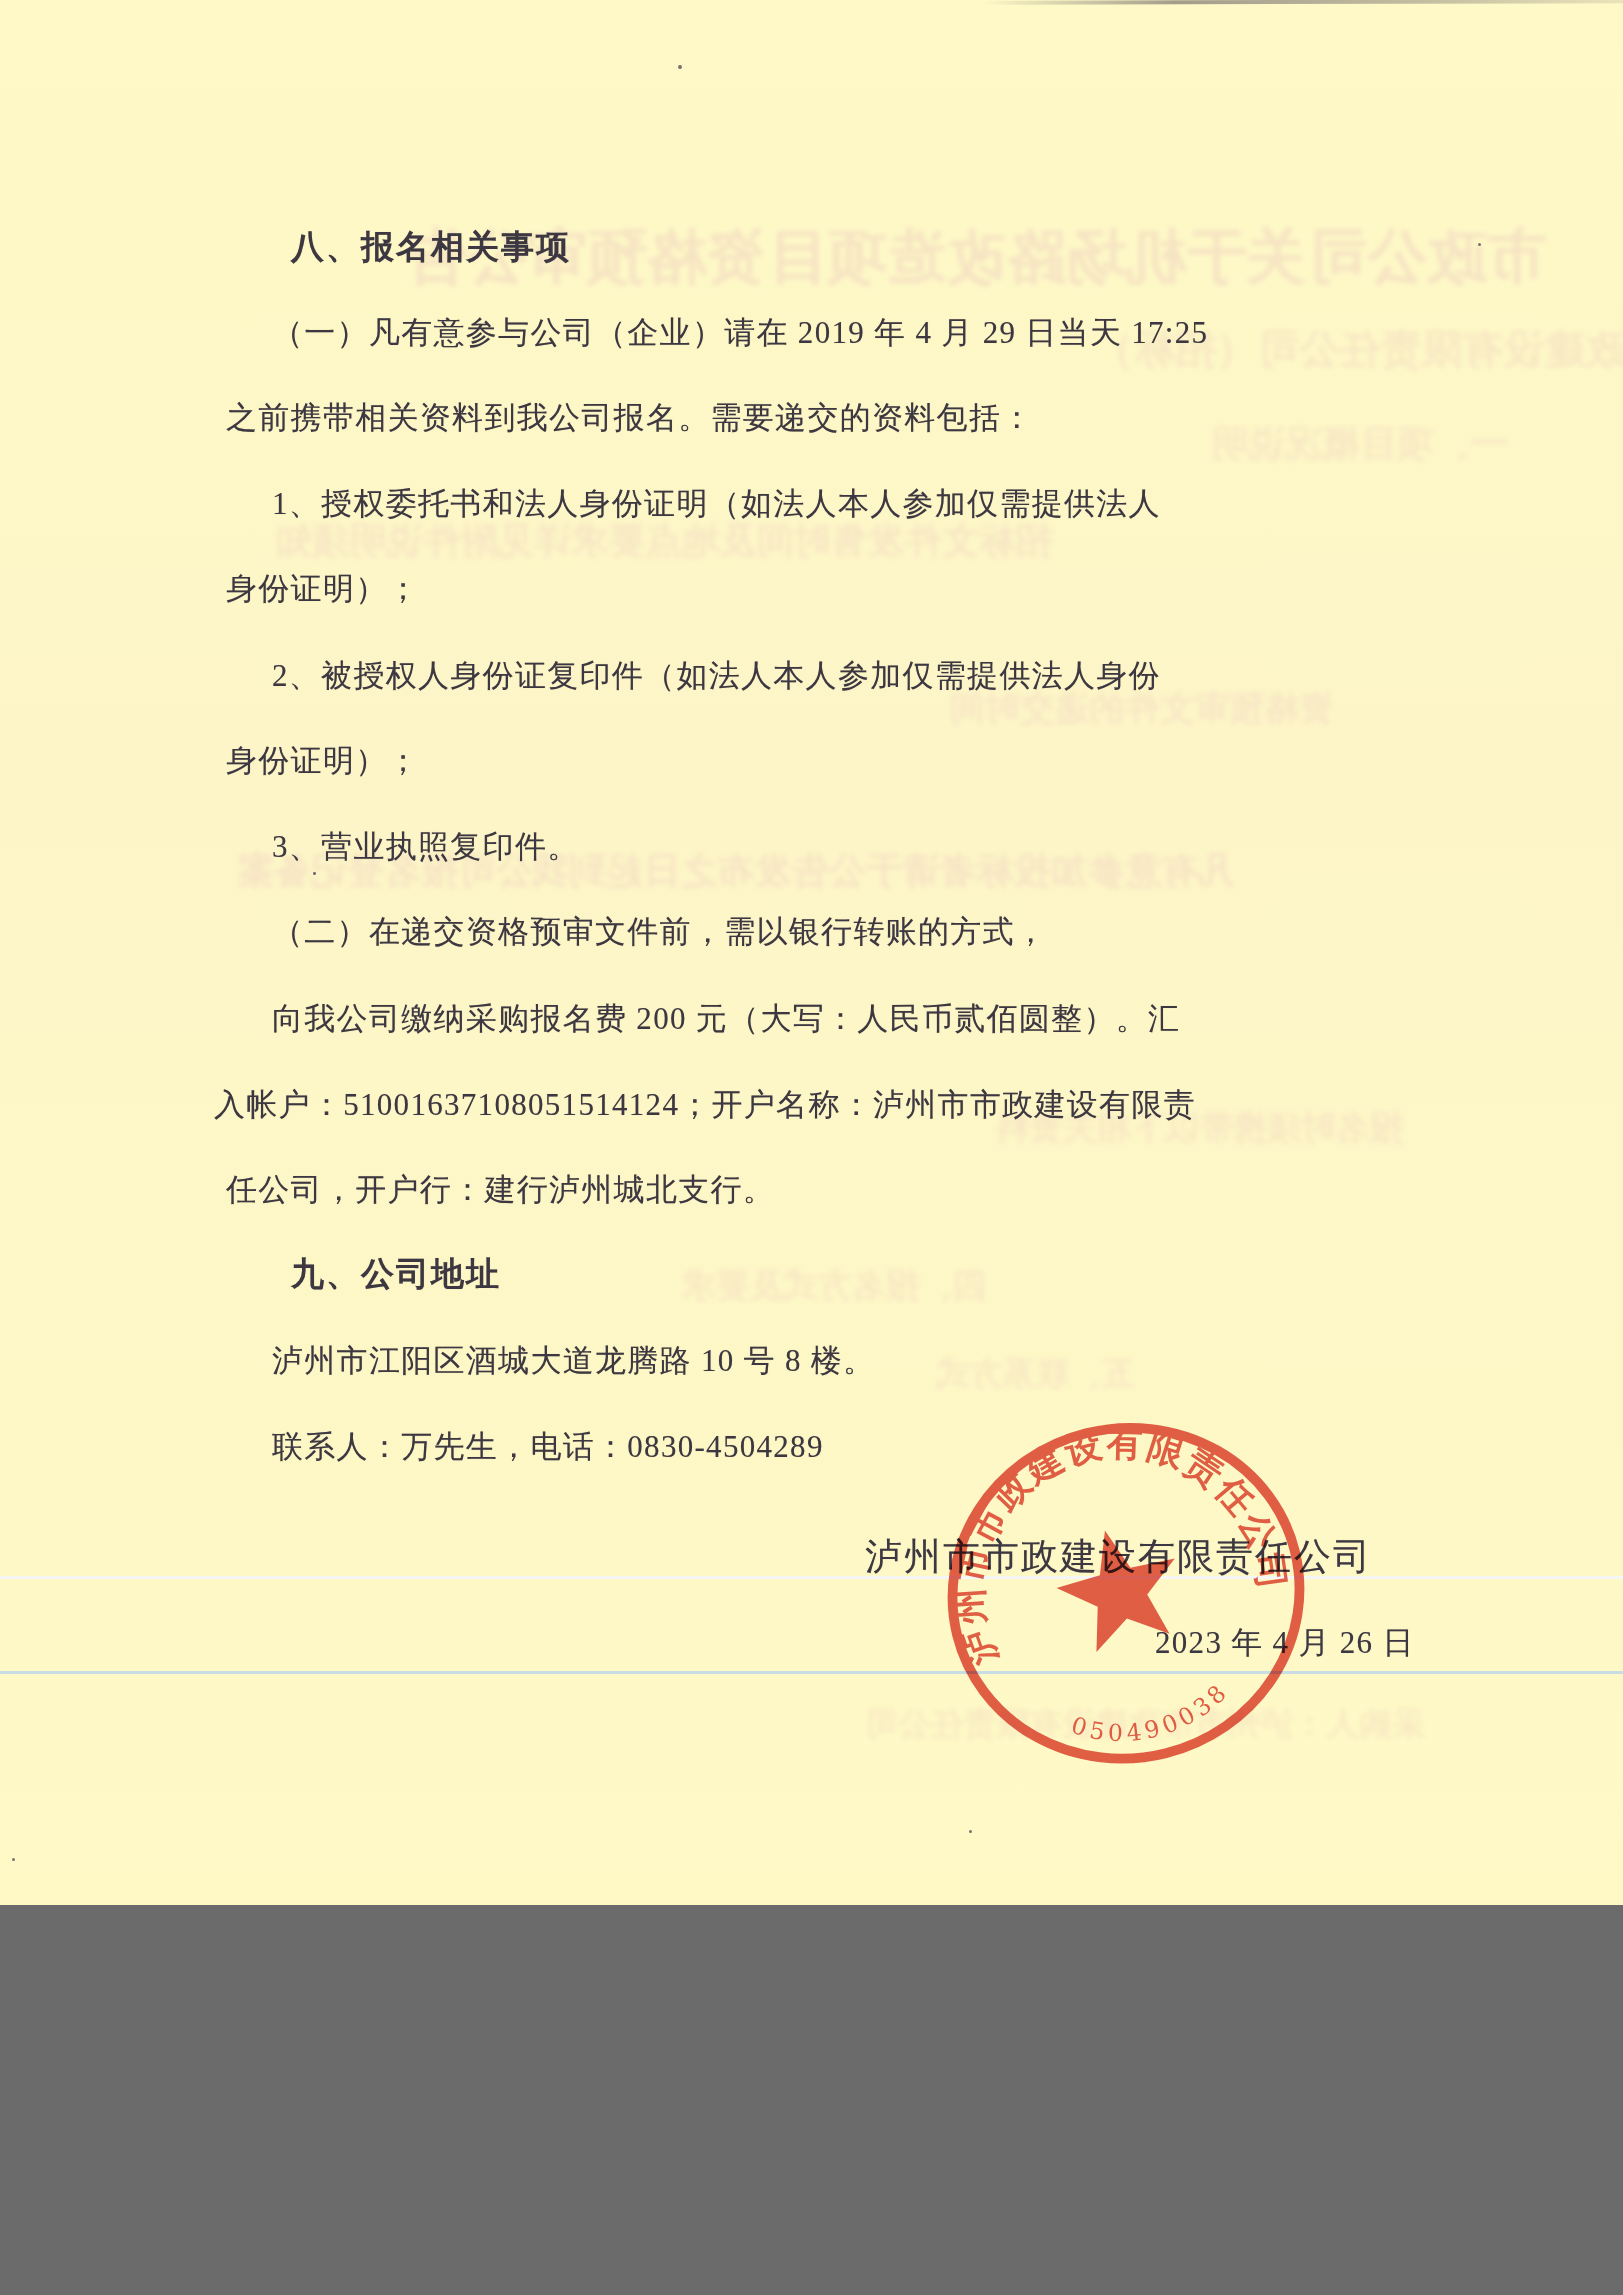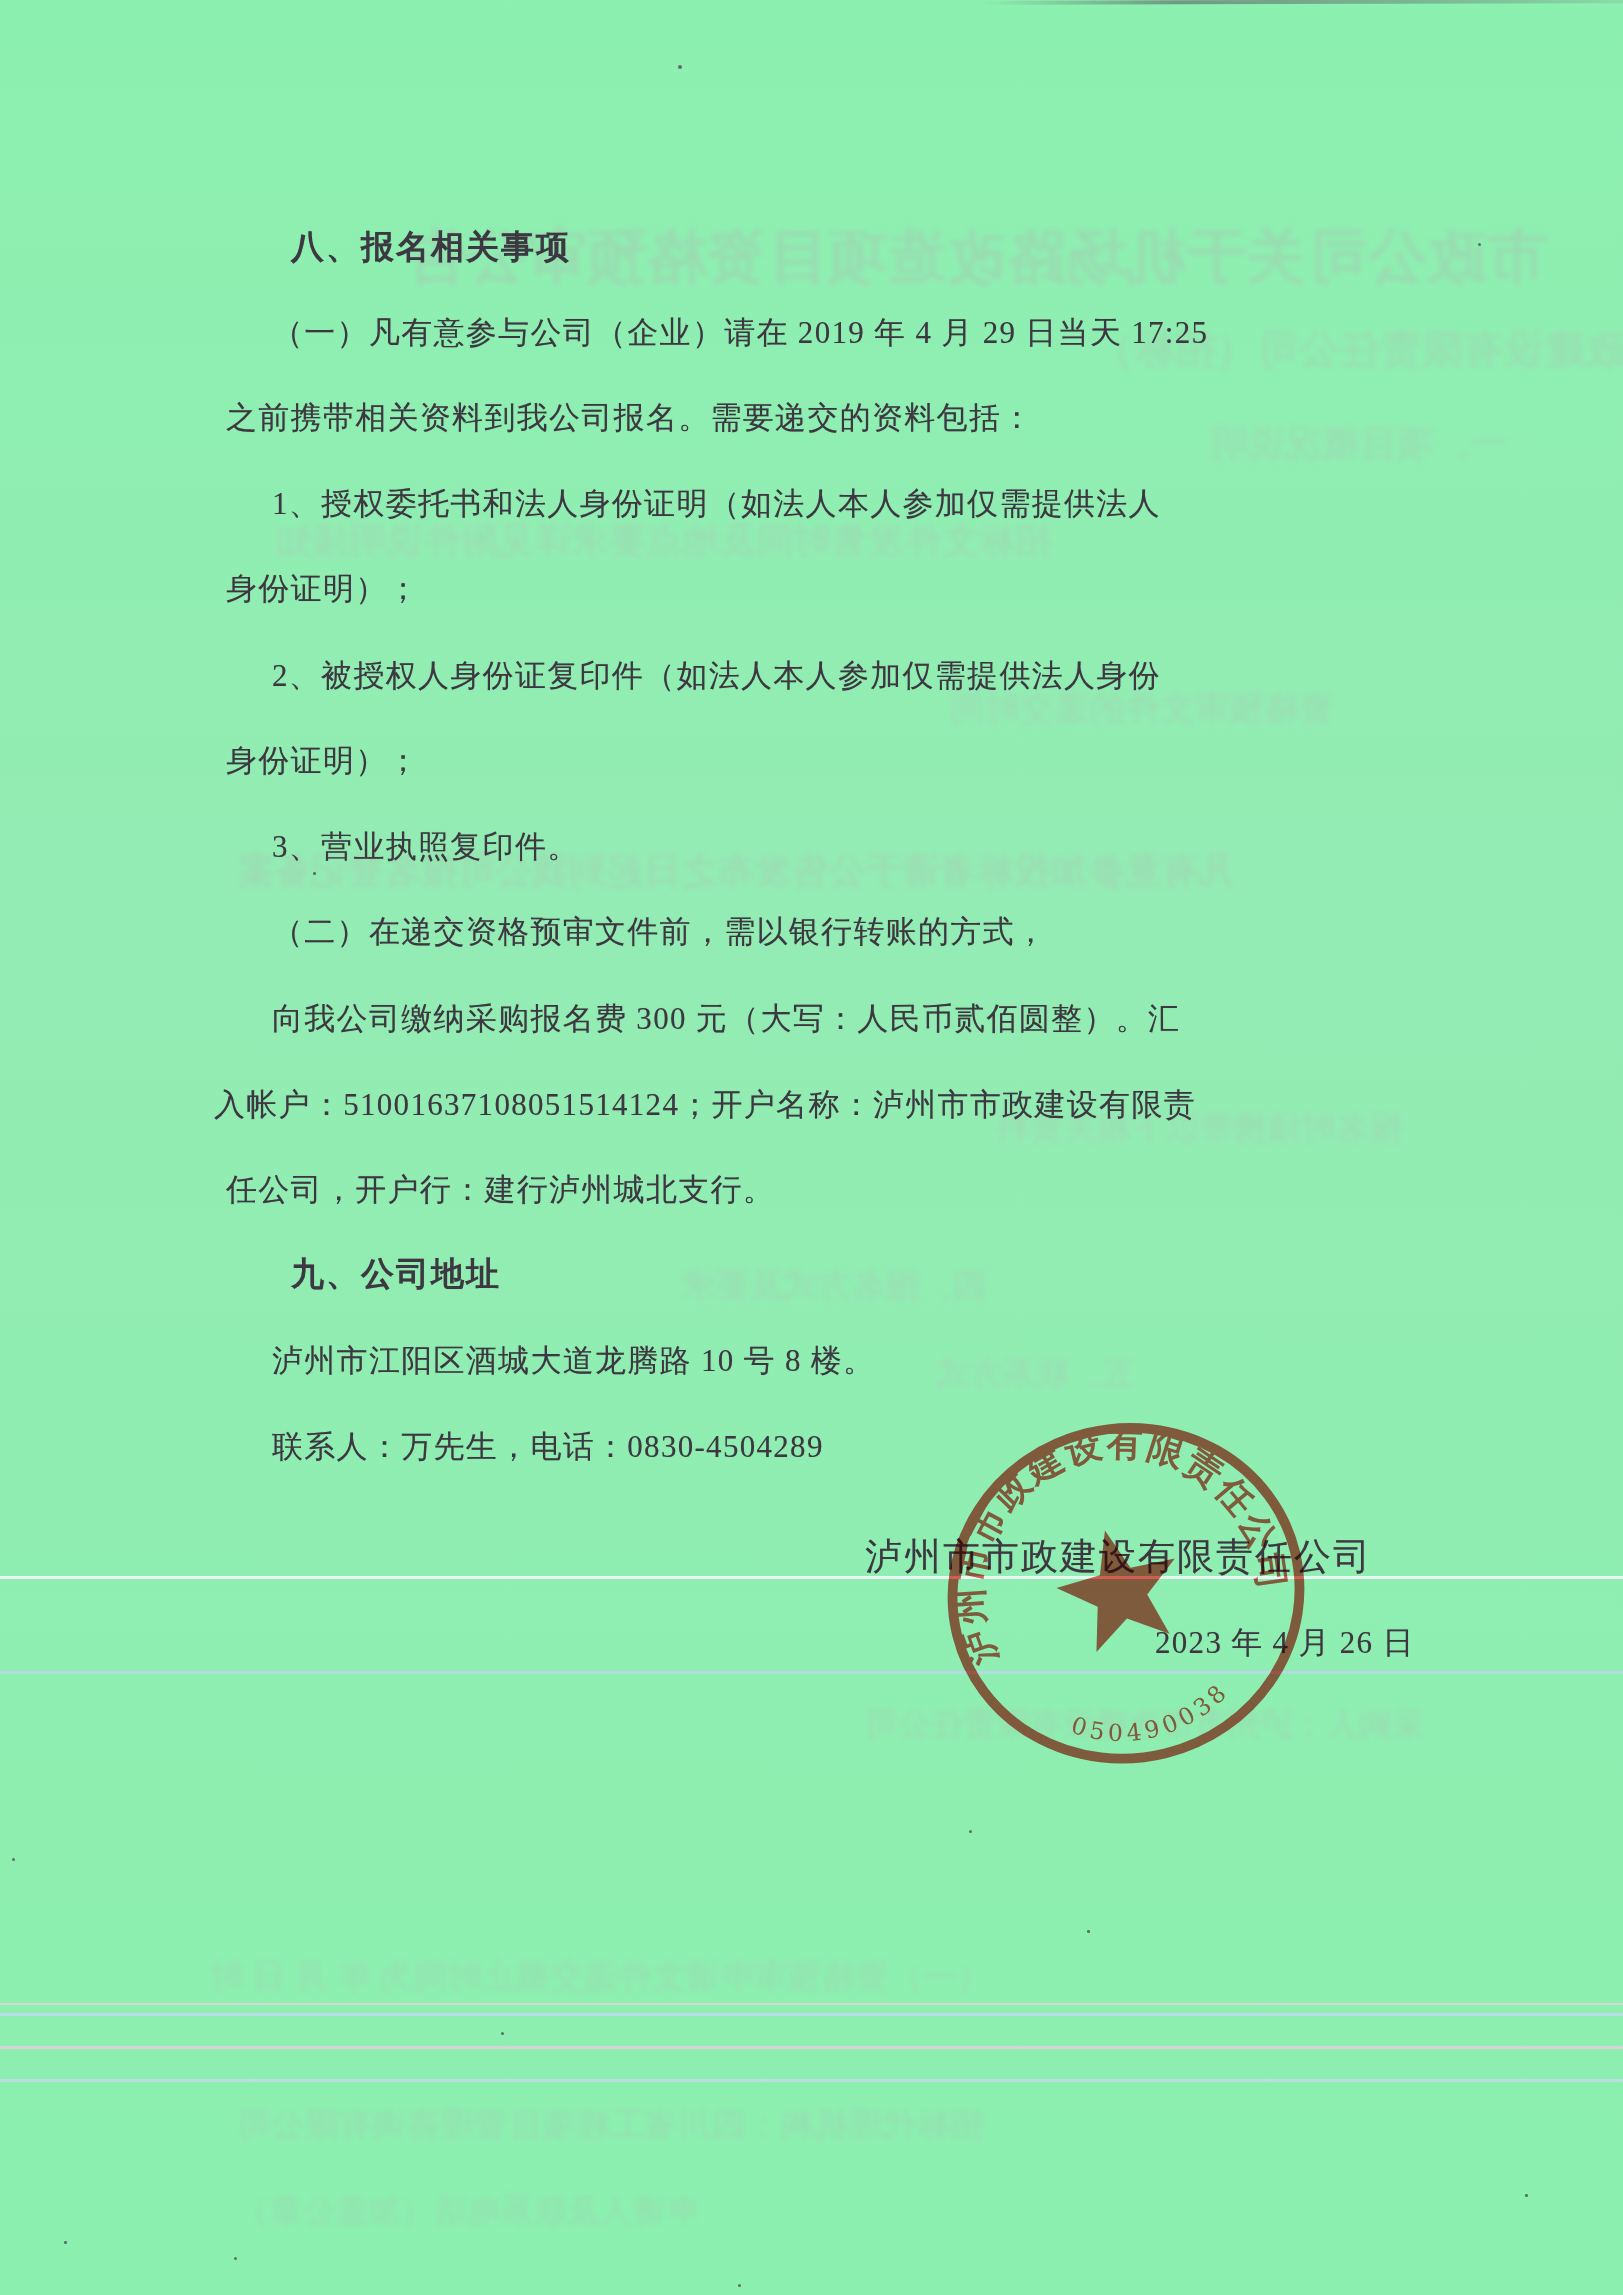--- a/index.html
+++ b/index.html
@@ -1,19 +1,19 @@
 <!DOCTYPE html>
 <html style="font-size:10.5px"><head>
 <meta charset="utf-8">
 <style>
   html,body{margin:0;padding:0;background:#6b6b6b;}
   .page{
     position:relative;
-    width:1623px;height:2295px;
-    background:#86efac;
+    width:1623px;height:1905px;
+    background:#fef9c3;
     overflow:hidden;
     font-family:"Liberation Serif","DejaVu Serif",serif;
   }
   
   .page::before{
     content:"";position:absolute;inset:0;
     background:
       linear-gradient(180deg, rgba(255,255,255,0.05) 0%, rgba(243,215,232,0.12) 40%, rgba(255,255,255,0.04) 100%);
     pointer-events:none;
   }
@@ -100,21 +100,21 @@
   <div id="text-layer">
       <div class="body-line bold" style="left: 291px; top: 228px;">八、报名相关事项</div>
       <div class="body-line" style="left: 272px; top: 313px;">（一）凡有意参与公司（企业）请在 2019 年 4 月 29 日当天 17:25</div>
       <div class="body-line" style="left: 226px; top: 398px;">之前携带相关资料到我公司报名。需要递交的资料包括：</div>
       <div class="body-line" style="left: 272px; top: 484px;">1、授权委托书和法人身份证明（如法人本人参加仅需提供法人</div>
       <div class="body-line" style="left: 226px; top: 569px;">身份证明）；</div>
       <div class="body-line" style="left: 272px; top: 656px;">2、被授权人身份证复印件（如法人本人参加仅需提供法人身份</div>
       <div class="body-line" style="left: 226px; top: 741px;">身份证明）；</div>
       <div class="body-line" style="left: 272px; top: 827px;">3、营业执照复印件。</div>
       <div class="body-line" style="left: 272px; top: 912px;">（二）在递交资格预审文件前，需以银行转账的方式，</div>
-      <div class="body-line" style="left: 272px; top: 999px;">向我公司缴纳采购报名费 300 元（大写：人民币贰佰圆整）。汇</div>
+      <div class="body-line" style="left: 272px; top: 999px;">向我公司缴纳采购报名费 200 元（大写：人民币贰佰圆整）。汇</div>
       <div class="body-line" style="left: 214px; top: 1085px;">入帐户：51001637108051514124；开户名称：泸州市市政建设有限责</div>
       <div class="body-line" style="left: 226px; top: 1170px;">任公司，开户行：建行泸州城北支行。</div>
       <div class="body-line bold" style="left: 291px; top: 1255px;">九、公司地址</div>
       <div class="body-line" style="left: 272px; top: 1341px;">泸州市江阳区酒城大道龙腾路 10 号 8 楼。</div>
       <div class="body-line" style="left: 272px; top: 1427px;">联系人：万先生，电话：0830-4504289</div>
     </div>
 
   <div class="sig-company">泸州市市政建设有限责任公司</div>
   <div class="sig-date">2023 年 4 月 26 日</div>
 

